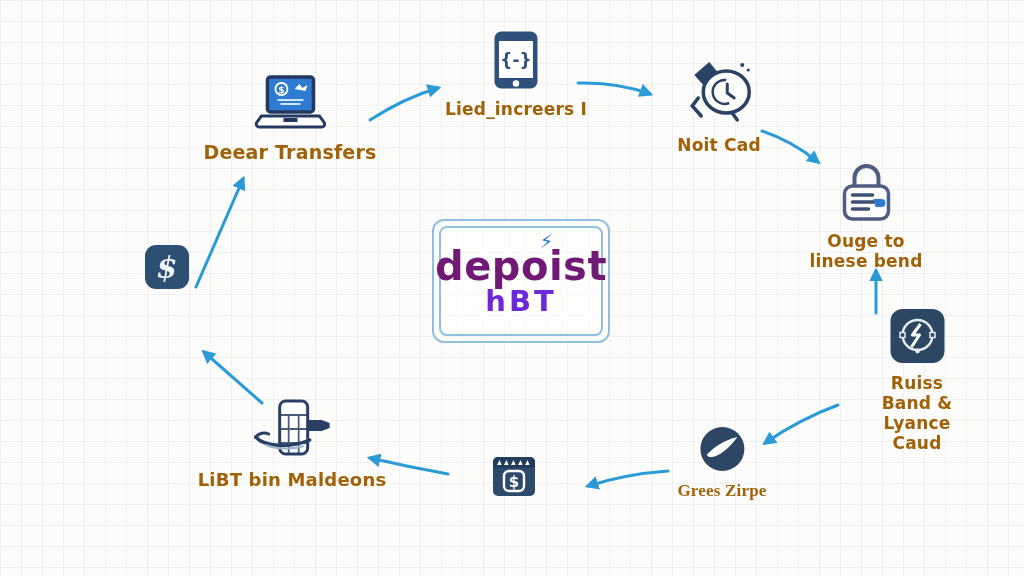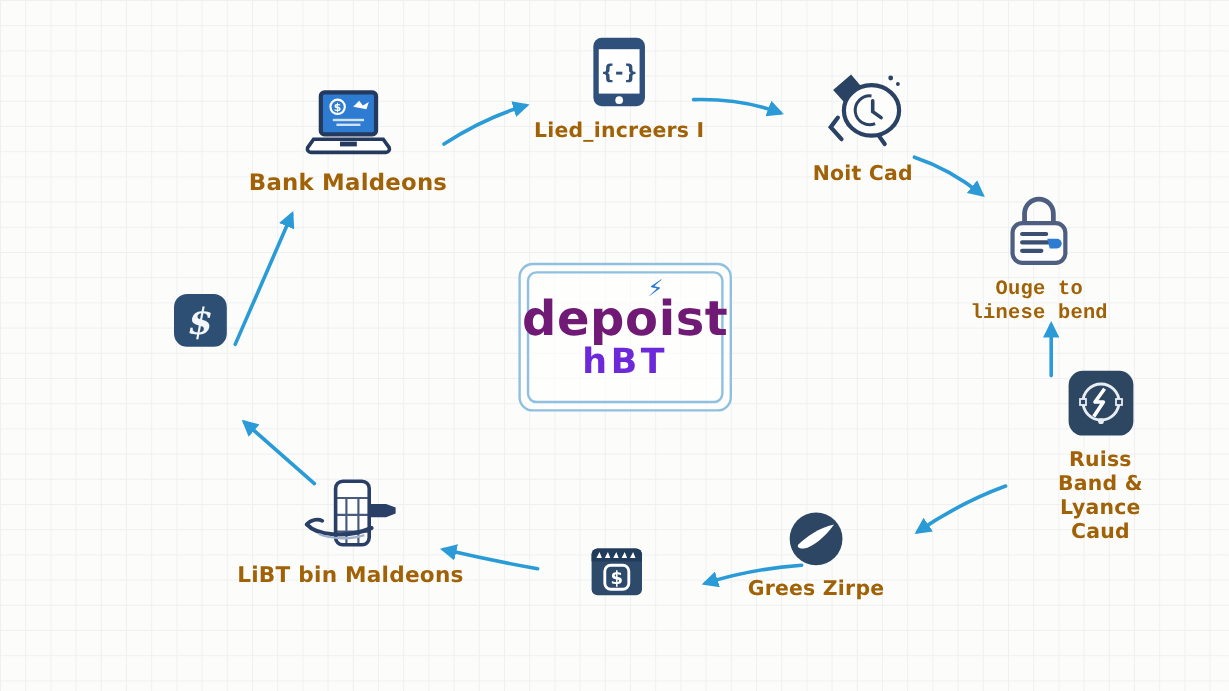--- a/index.html
+++ b/index.html
@@ -12,23 +12,23 @@
        background-size:21px 21px;}
   .stage{position:absolute;inset:0;}
   svg.arrows{position:absolute;inset:0;pointer-events:none;}
   .node{position:absolute;display:flex;flex-direction:column;align-items:center;
         gap:5px;transform:translateX(-50%);}
   .node .label{font-weight:700;font-size:17px;color:#a16207;text-align:center;
         white-space:pre-line;line-height:1.18;letter-spacing:.2px;}
   .n-bank{left:290px;top:74px;}   .n-bank .label{font-size:19px;}
   .n-tablet{left:516px;top:30px;}
   .n-watch{left:719px;top:56px;}
-  .n-lock{left:866px;top:160px;font-family:Liberation Mono, monospace;}
+  .n-lock{left:866px;top:160px;}
   .n-ruiss{left:877px;top:308px;margin-left:40px;}
-  .n-nike{left:680px;top:426px;}
+  .n-nike{left:722px;top:426px;font-family:Liberation Serif, serif;}
   .n-cal{left:514px;top:452px;}
   .n-phone{left:292px;top:398px;}  .n-phone .label{font-size:18px;}
   .n-catrof{left:167px;top:244px;}
   .center-logo{position:absolute;left:432px;top:219px;width:178px;height:124px;
         border:2px solid #8fc0e0;border-radius:12px;background:rgba(255,255,255,.6);
         box-sizing:border-box;padding:5px;}
   .center-inner{width:100%;height:100%;border:2px solid #8fc0e0;border-radius:8px;
         box-sizing:border-box;display:flex;flex-direction:column;align-items:center;
         justify-content:center;position:relative;}
   .logo-main{font-size:40px;font-weight:800;color:#701a75;letter-spacing:.5px;line-height:1;}
@@ -73,21 +73,21 @@
         <rect x="16" y="3" width="46" height="35" rx="3" fill="#2d7cd1" stroke="#24395e" stroke-width="3.5"></rect>
         <circle cx="30" cy="15" r="6" fill="none" stroke="#fff" stroke-width="1.8"></circle>
         <text x="30" y="18.5" font-size="9" font-weight="bold" fill="#fff" text-anchor="middle">$</text>
         <path d="M43,15 l5,-5 3,4 5,-3 -2,6 z" fill="#fff"></path>
         <rect x="26" y="25" width="26" height="2" fill="#cfe2f6"></rect>
         <rect x="29" y="29" width="20" height="2" fill="#cfe2f6"></rect>
         <path d="M10,42 h58 l5,7 a3,3 0 0 1 -3,4 H8 a3,3 0 0 1 -3,-4 z" fill="#fff" stroke="#24395e" stroke-width="3"></path>
         <rect x="32" y="44" width="14" height="4" fill="#24395e"></rect>
       </svg>
     </span>
-    <div class="label">Bank Maldeons</div>
+    <div class="label">Deear Transfers</div>
   </div>
 
   <div class="node n-tablet">
     <span>
       <svg width="46" height="60" viewBox="0 0 46 60">
         <rect x="1.5" y="1.5" width="43" height="57" rx="7" fill="#30507c"></rect>
         <rect x="6" y="11" width="34" height="37" fill="#fff"></rect>
         <text x="23" y="36" text-anchor="middle" font-size="17" font-weight="bold" fill="#30507c">{-}</text>
         <circle cx="23" cy="53.5" r="3.2" fill="#fff"></circle>
       </svg>

